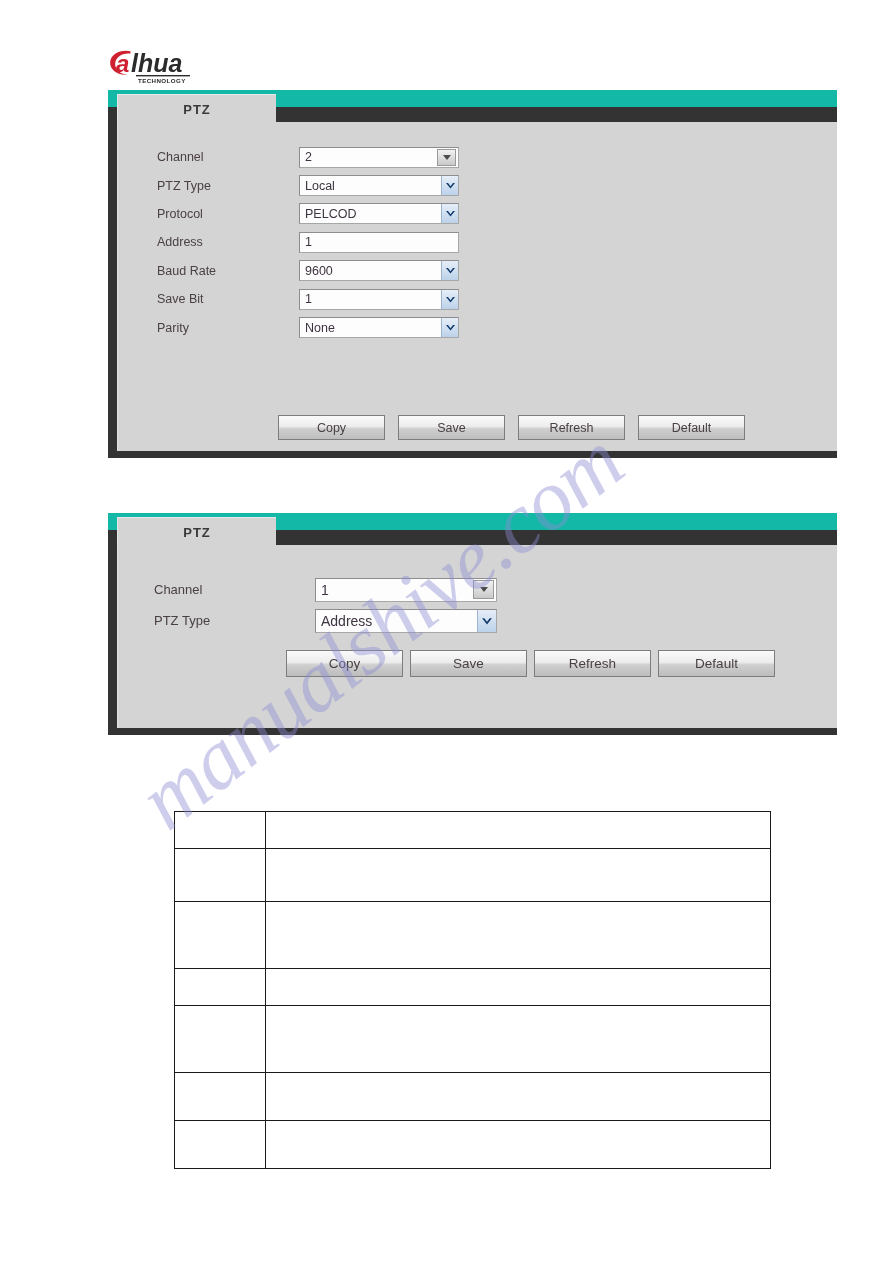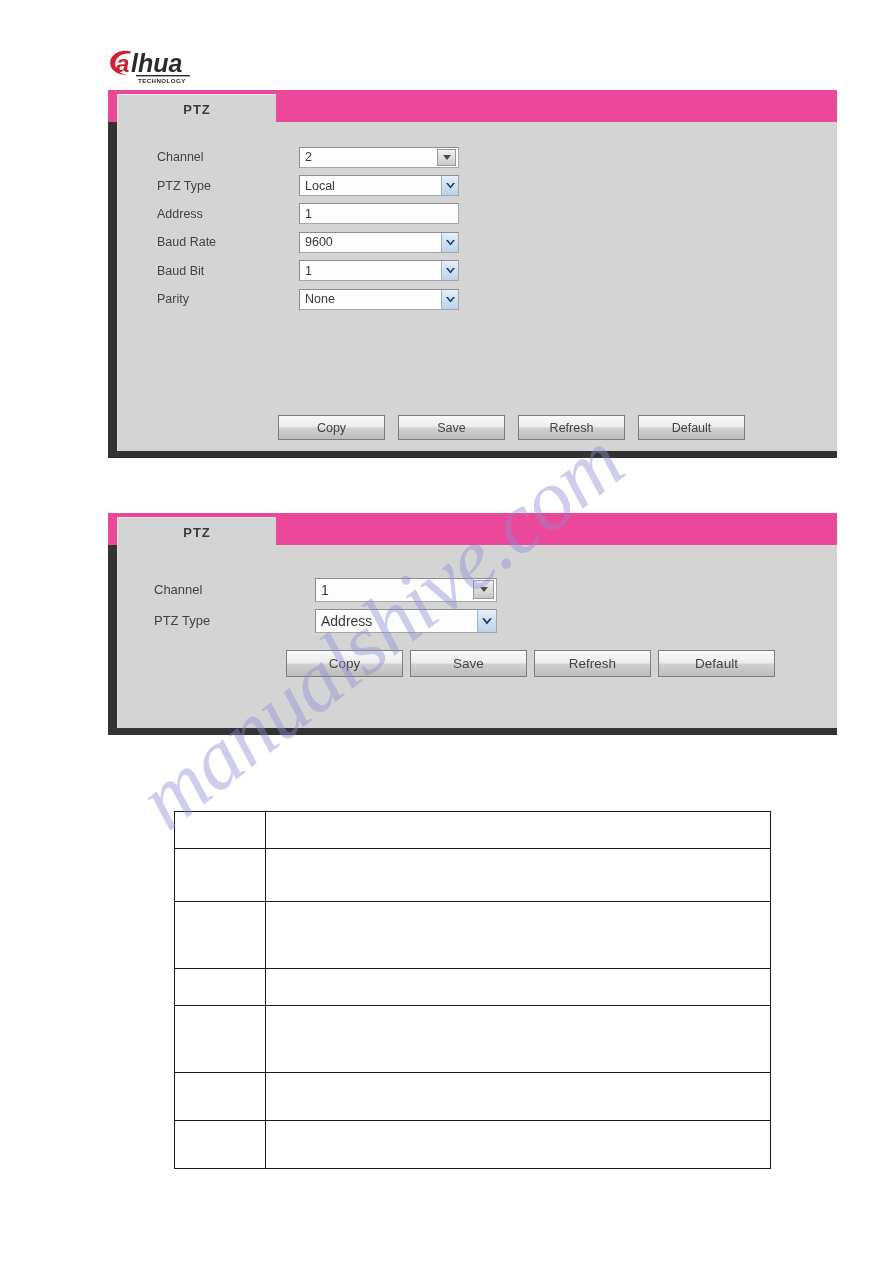--- a/index.html
+++ b/index.html
@@ -66,22 +66,22 @@
     height: 368px;
   }
   .panel-2 {
     left: 108px;
     top: 513px;
     width: 729px;
     height: 222px;
   }
   .panel-header {
     position: relative;
-    height: 32px;
-    background: #ec4899;
+    height: 17px;
+    background: #14b8a6;
   }
   .panel-tab {
     position: absolute;
     left: 9px;
     top: 4px;
     width: 158px;
     height: 28px;
     background: #d4d4d4;
     color: #3a3a3a;
     font-size: 13px;
@@ -294,20 +294,33 @@
             <span class="value">Local</span>
             <span class="arrow-blue">
               <svg width="11" height="9" viewBox="0 0 11 9">
                   <path d="M1 2 L3 2 L5.5 5.2 L8 2 L10 2 L5.5 7.6 Z" fill="#123a6b"></path>
                 </svg>
             </span>
           </div>
         </div>
       </div>
 
+      <div class="form-row">
+        <span class="field-label">Protocol</span>
+        <div class="control">
+          <div class="combo">
+            <span class="value">PELCOD</span>
+            <span class="arrow-blue">
+              <svg width="11" height="9" viewBox="0 0 11 9">
+                  <path d="M1 2 L3 2 L5.5 5.2 L8 2 L10 2 L5.5 7.6 Z" fill="#123a6b"></path>
+                </svg>
+            </span>
+          </div>
+        </div>
+      </div>
 
       <div class="form-row">
         <span class="field-label">Address</span>
         <div class="control">
           <div class="textbox">
             <span class="value">1</span>
           </div>
         </div>
       </div>
 
@@ -320,21 +333,21 @@
               <svg width="11" height="9" viewBox="0 0 11 9">
                   <path d="M1 2 L3 2 L5.5 5.2 L8 2 L10 2 L5.5 7.6 Z" fill="#123a6b"></path>
                 </svg>
             </span>
           </div>
         </div>
       </div>
 
 
       <div class="form-row">
-        <span class="field-label">Baud Bit</span>
+        <span class="field-label">Save Bit</span>
         <div class="control">
           <div class="combo">
             <span class="value">1</span>
             <span class="arrow-blue">
               <svg width="11" height="9" viewBox="0 0 11 9">
                   <path d="M1 2 L3 2 L5.5 5.2 L8 2 L10 2 L5.5 7.6 Z" fill="#123a6b"></path>
                 </svg>
             </span>
           </div>
         </div>

